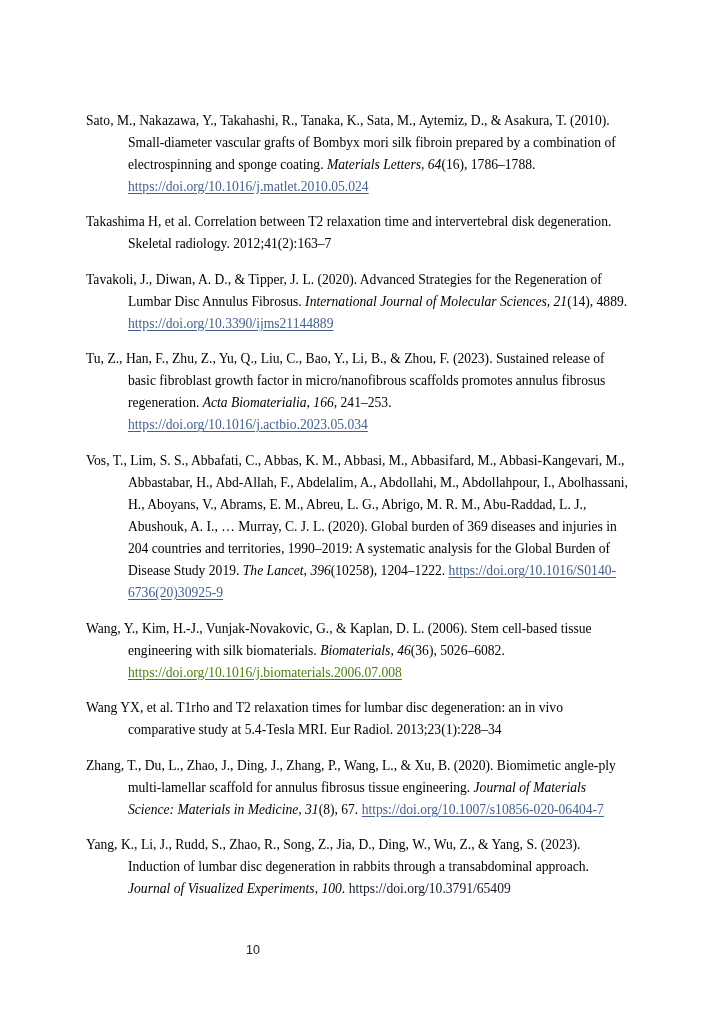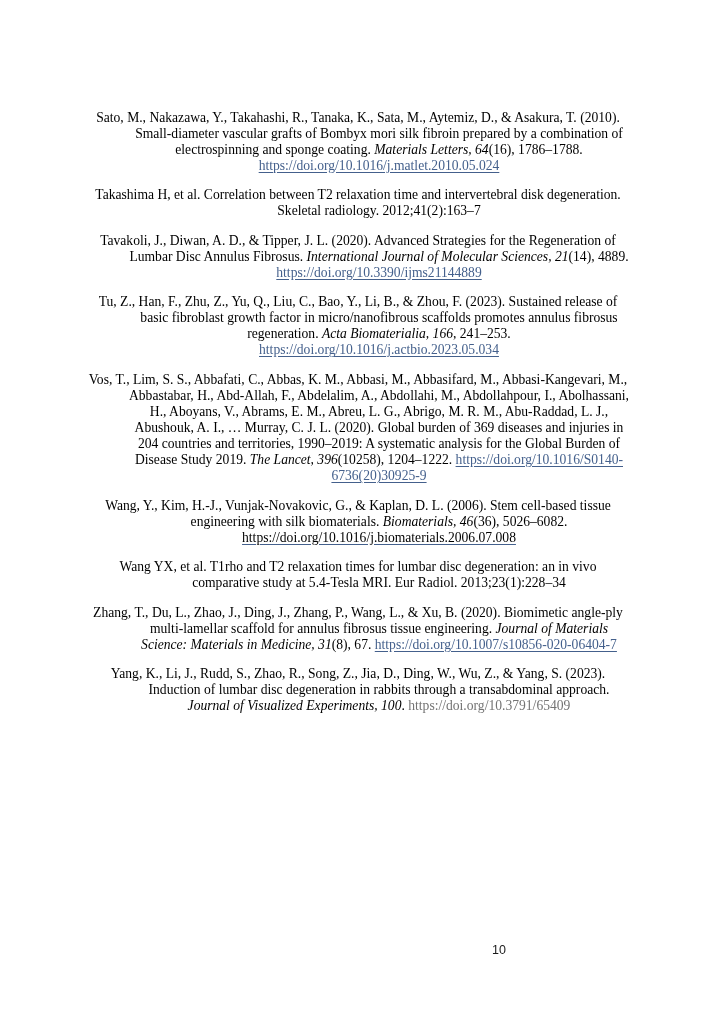--- a/index.html
+++ b/index.html
@@ -27,22 +27,22 @@
 
   #reference-list {
     position: absolute;
     left: 86px;
     top: 96px;
     width: 544px;
   }
 
   .reference-entry {
     font-size: 13.6px;
-    line-height: 16px;
-    text-align: center;
+    line-height: 22px;
+    text-align: left;
     padding-left: 42px;
     text-indent: -42px;
     margin-bottom: 13px;
     word-wrap: break-word;
     overflow-wrap: break-word;
     -webkit-hyphens: none;
     hyphens: none;
   }
 
   .reference-entry:last-child {
@@ -55,49 +55,49 @@
 
   .doi-link {
     color: #44608c;
     text-decoration: underline;
     text-decoration-color: #44608c;
     text-underline-offset: 1.5px;
     cursor: pointer;
   }
 
   .doi-plain {
-    color: #737373;
+    color: #0f172a;
     text-decoration: none;
   }
 
   #page-number {
     position: absolute;
     left: 0;
     top: 943px;
     width: 592px;
-    text-align: right;
+    text-align: center;
     padding-right: 86px;
     box-sizing: border-box;
     font-family: "Liberation Sans", "DejaVu Sans", sans-serif;
     font-size: 12.5px;
     color: #1a1a1a;
   }
 </style>
 </head>
 <body>
 
 <div id="page">
 
   <div id="reference-list">
       <p class="reference-entry"><span>Sato, M., Nakazawa, Y., Takahashi, R., Tanaka, K., Sata, M., Aytemiz, D., &amp; Asakura, T. (2010). Small-diameter vascular grafts of Bombyx mori silk fibroin prepared by a combination of electrospinning and sponge coating. </span><span class="it">Materials Letters, 64</span><span>(16), 1786–1788. </span><a class="doi-link" style="color: rgb(68, 96, 140); text-decoration-color: rgb(68, 96, 140);">https://doi.org/10.1016/j.matlet.2010.05.024</a></p>
       <p class="reference-entry"><span>Takashima H, et al. Correlation between T2 relaxation time and intervertebral disk degeneration. Skeletal radiology. 2012;41(2):163–7</span></p>
       <p class="reference-entry"><span>Tavakoli, J., Diwan, A. D., &amp; Tipper, J. L. (2020). Advanced Strategies for the Regeneration of Lumbar Disc Annulus Fibrosus. </span><span class="it">International Journal of Molecular Sciences, 21</span><span>(14), 4889. </span><a class="doi-link" style="color: rgb(68, 96, 140); text-decoration-color: rgb(68, 96, 140);">https://doi.org/10.3390/ijms21144889</a></p>
       <p class="reference-entry"><span>Tu, Z., Han, F., Zhu, Z., Yu, Q., Liu, C., Bao, Y., Li, B., &amp; Zhou, F. (2023). Sustained release of basic fibroblast growth factor in micro/nanofibrous scaffolds promotes annulus fibrosus regeneration. </span><span class="it">Acta Biomaterialia, 166</span><span>, 241–253. </span><a class="doi-link" style="color: rgb(68, 96, 140); text-decoration-color: rgb(68, 96, 140);">https://doi.org/10.1016/j.actbio.2023.05.034</a></p>
       <p class="reference-entry"><span>Vos, T., Lim, S. S., Abbafati, C., Abbas, K. M., Abbasi, M., Abbasifard, M., Abbasi-Kangevari, M., Abbastabar, H., Abd-Allah, F., Abdelalim, A., Abdollahi, M., Abdollahpour, I., Abolhassani, H., Aboyans, V., Abrams, E. M., Abreu, L. G., Abrigo, M. R. M., Abu-Raddad, L. J., Abushouk, A. I., … Murray, C. J. L. (2020). Global burden of 369 diseases and injuries in 204 countries and territories, 1990–2019: A systematic analysis for the Global Burden of Disease Study 2019. </span><span class="it">The Lancet, 396</span><span>(10258), 1204–1222. </span><a class="doi-link" style="color: rgb(68, 96, 140); text-decoration-color: rgb(68, 96, 140);">https://doi.org/10.1016/S0140-6736(20)30925-9</a></p>
-      <p class="reference-entry"><span>Wang, Y., Kim, H.-J., Vunjak-Novakovic, G., &amp; Kaplan, D. L. (2006). Stem cell-based tissue engineering with silk biomaterials. </span><span class="it">Biomaterials, 46</span><span>(36), 5026–6082. </span><a class="doi-link" style="color: #000000; text-decoration-color: rgb(68, 96, 140);">https://doi.org/10.1016/j.biomaterials.2006.07.008</a></p>
+      <p class="reference-entry"><span>Wang, Y., Kim, H.-J., Vunjak-Novakovic, G., &amp; Kaplan, D. L. (2006). Stem cell-based tissue engineering with silk biomaterials. </span><span class="it">Biomaterials, 46</span><span>(36), 5026–6082. </span><a class="doi-link" style="color: #4d7c0f; text-decoration-color: rgb(68, 96, 140);">https://doi.org/10.1016/j.biomaterials.2006.07.008</a></p>
       <p class="reference-entry"><span>Wang YX, et al. T1rho and T2 relaxation times for lumbar disc degeneration: an in vivo comparative study at 5.4-Tesla MRI. Eur Radiol. 2013;23(1):228–34</span></p>
       <p class="reference-entry"><span>Zhang, T., Du, L., Zhao, J., Ding, J., Zhang, P., Wang, L., &amp; Xu, B. (2020). Biomimetic angle-ply multi-lamellar scaffold for annulus fibrosus tissue engineering. </span><span class="it">Journal of Materials Science: Materials in Medicine, 31</span><span>(8), 67. </span><a class="doi-link" style="color: rgb(68, 96, 140); text-decoration-color: rgb(68, 96, 140);">https://doi.org/10.1007/s10856-020-06404-7</a></p>
       <p class="reference-entry"><span>Yang, K., Li, J., Rudd, S., Zhao, R., Song, Z., Jia, D., Ding, W., Wu, Z., &amp; Yang, S. (2023). Induction of lumbar disc degeneration in rabbits through a transabdominal approach. </span><span class="it">Journal of Visualized Experiments, 100</span><span>. </span><span class="doi-plain">https://doi.org/10.3791/65409</span></p>
     </div>
 
   <div id="page-number">10</div>
 
 </div>
 
 </body></html>

